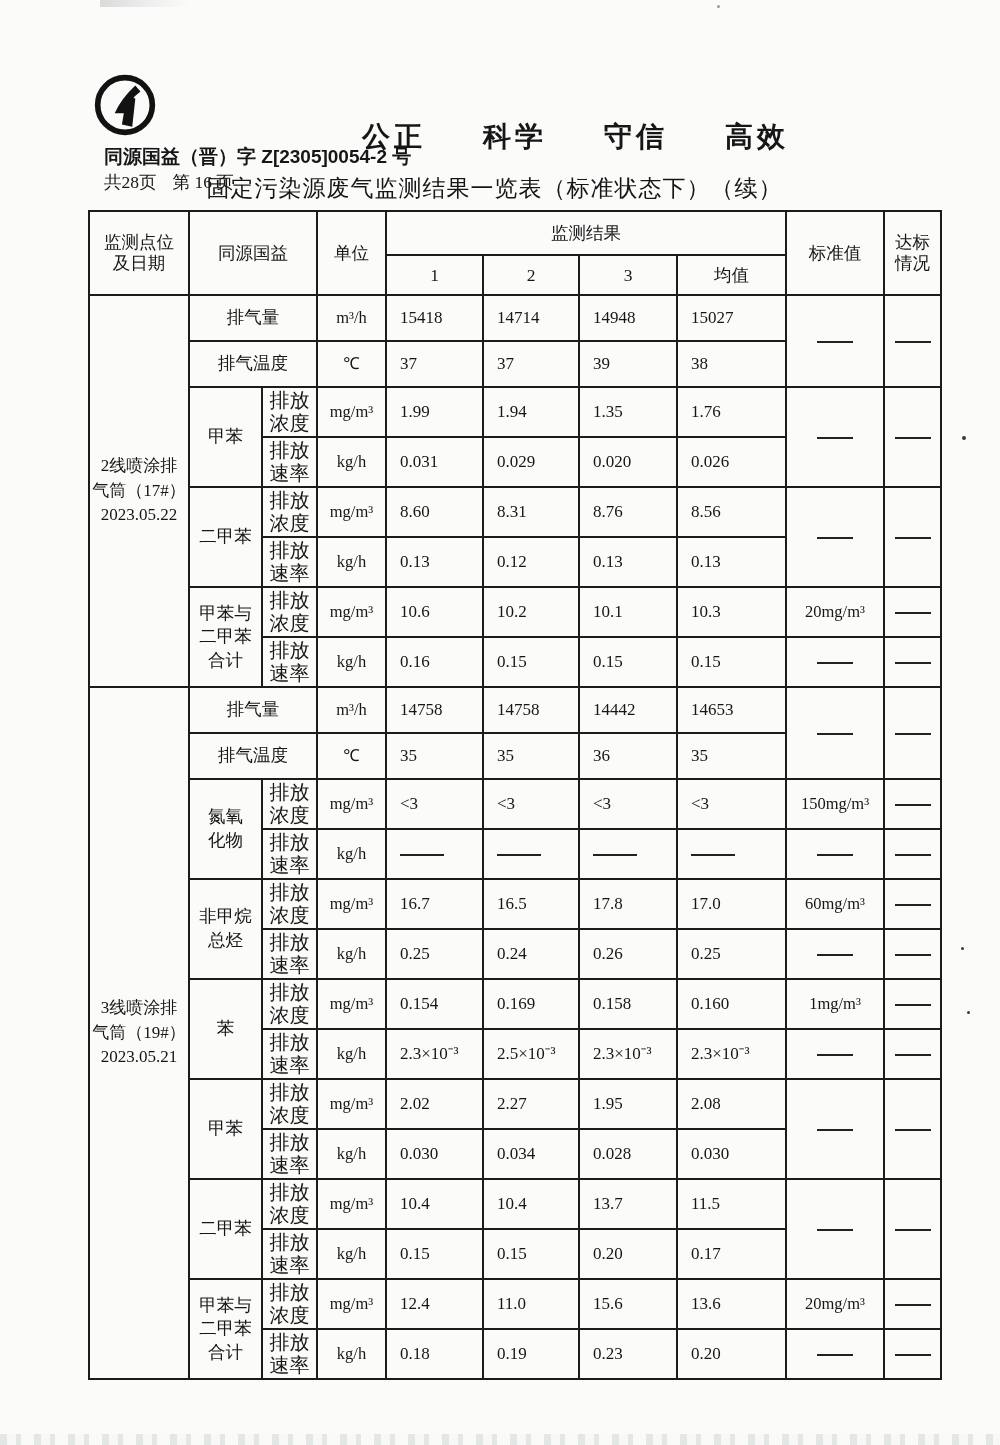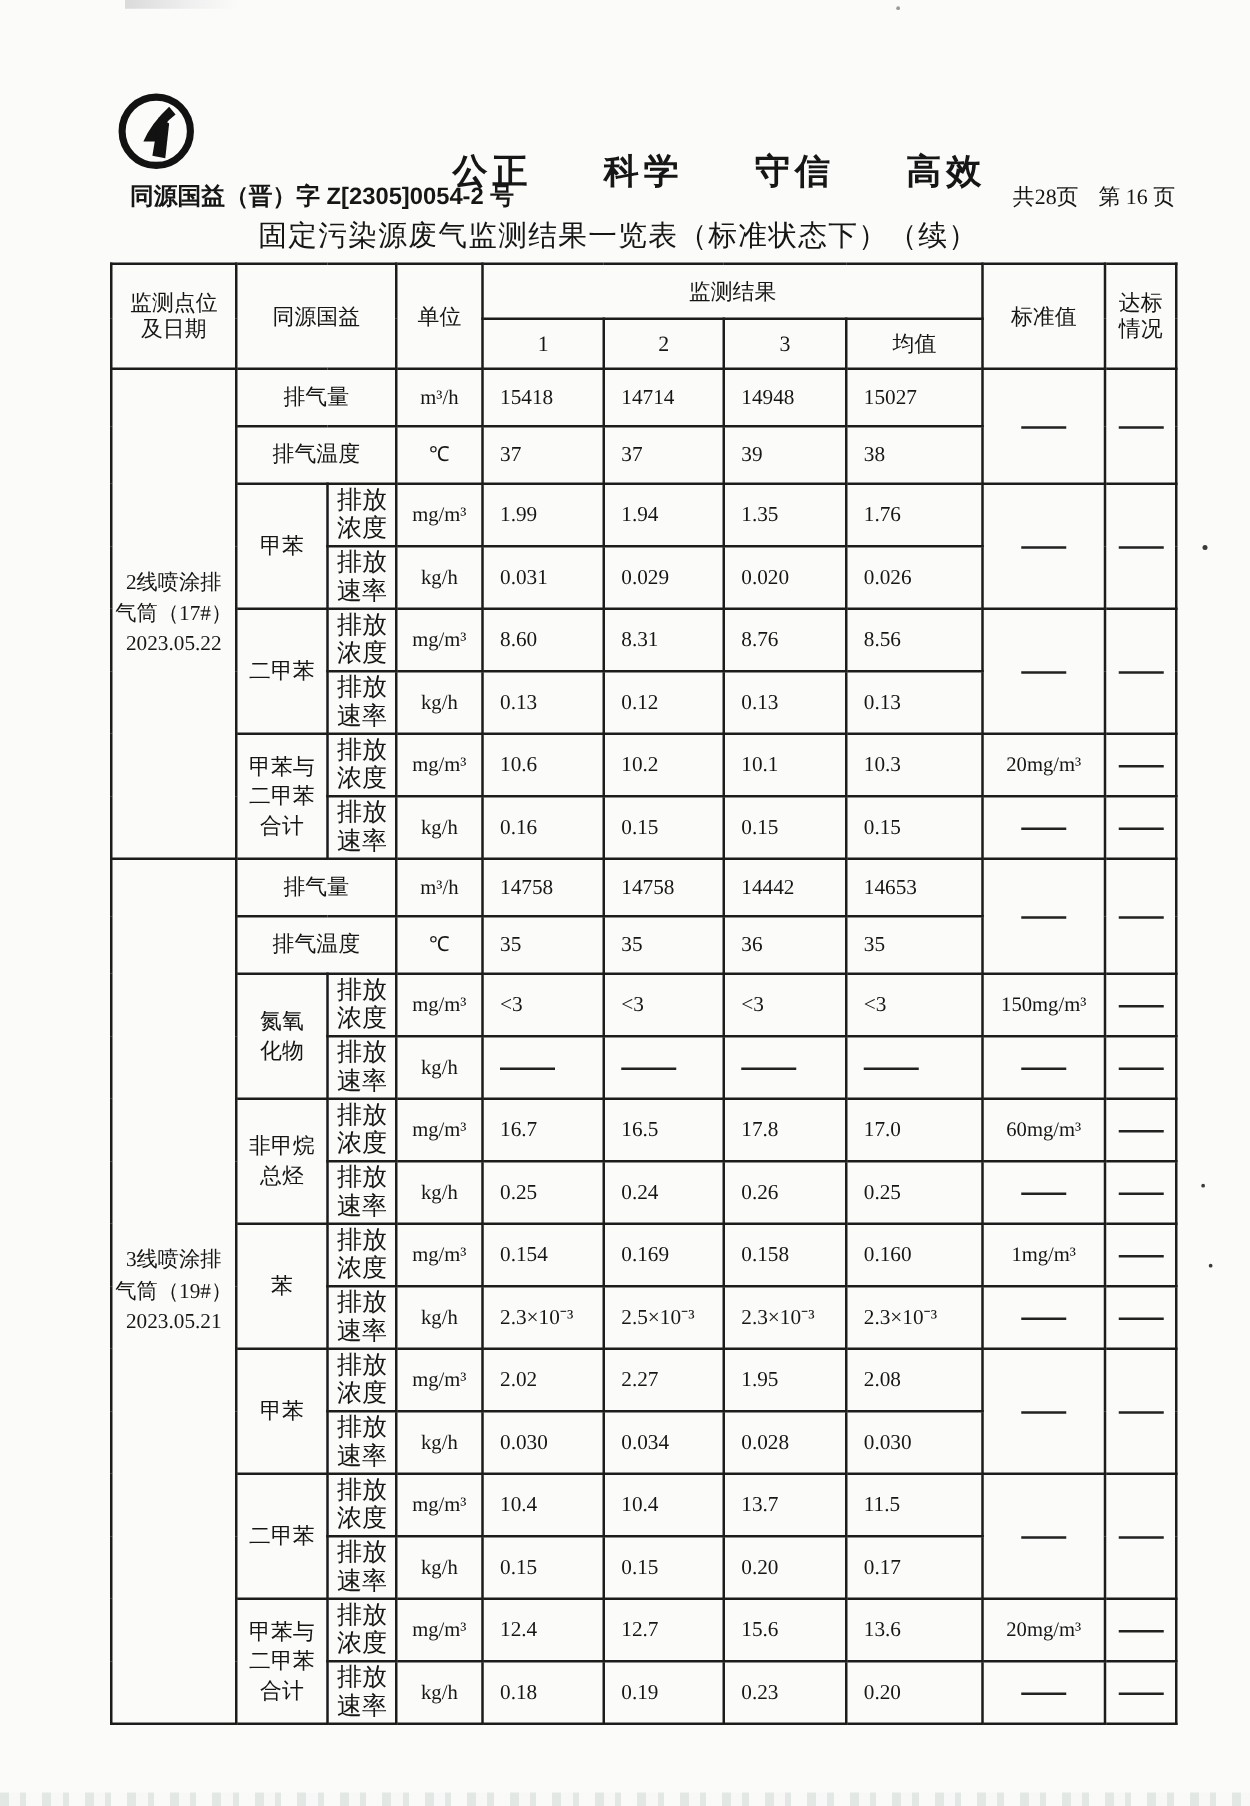--- a/index.html
+++ b/index.html
@@ -10,21 +10,21 @@
   }
   
   .brand { position:absolute; left:92px; top:72px; display:flex; align-items:center; gap:10px; }
   .logo-svg { width:66px; height:66px; }
   .brand-text { display:flex; flex-direction:column; line-height:1; }
   .brand-cn { font-family:"Liberation Sans", sans-serif; font-weight:bold; font-size:37px; letter-spacing:5px; }
   .brand-en { font-family:"Liberation Sans", sans-serif; font-weight:bold; font-size:13.5px; letter-spacing:1.6px; margin-top:4px; }
   .slogan { position:absolute; left:362px; top:86px; display:flex; gap:57px;
     font-family:"Liberation Sans", sans-serif; font-weight:bold; font-size:28px; letter-spacing:4px;margin-top:32px; }
   .doc-row { position:absolute; top:144px; left:104px; width:836px;
-    display:flex; justify-content:space-between; align-items:baseline; }
+    display:flex; justify-content:space-between; align-items:baseline;flex-direction:column; }
   .doc-no { font-family:"Liberation Sans", sans-serif; font-weight:bold; font-size:19px; }
   .page-info { font-size:17.5px; }
   .page-info .sep { display:inline-block; width:16px; }
   .doc-title { position:absolute; top:173px; left:0; width:945px; text-align:center;
     font-weight:normal; font-size:23px; letter-spacing:1px;padding-left:22px; }
   
   table.results { position:absolute; top:210px; left:88px; width:852px;
     border-collapse:collapse; table-layout:fixed; }
   .results th, .results td {
     border:2px solid #1c1c1c; white-space:pre-line; overflow:hidden;
@@ -338,21 +338,21 @@
           <td class="res">0.17</td>
         </tr>
         <tr>
           <td rowspan="2" class="item">甲苯与
 二甲苯
 合计</td>
           <td class="sub">排放
 浓度</td>
           <td class="unit">mg/m³</td>
           <td class="res">12.4</td>
-          <td class="res">12.7</td>
+          <td class="res">11.0</td>
           <td class="res">15.6</td>
           <td class="res">13.6</td>
           <td class="std">20mg/m³</td>
           <td class="std"><span class="dash"></span></td>
         </tr>
         <tr>
           <td class="sub">排放
 速率</td>
           <td class="unit">kg/h</td>
           <td class="res">0.18</td>

